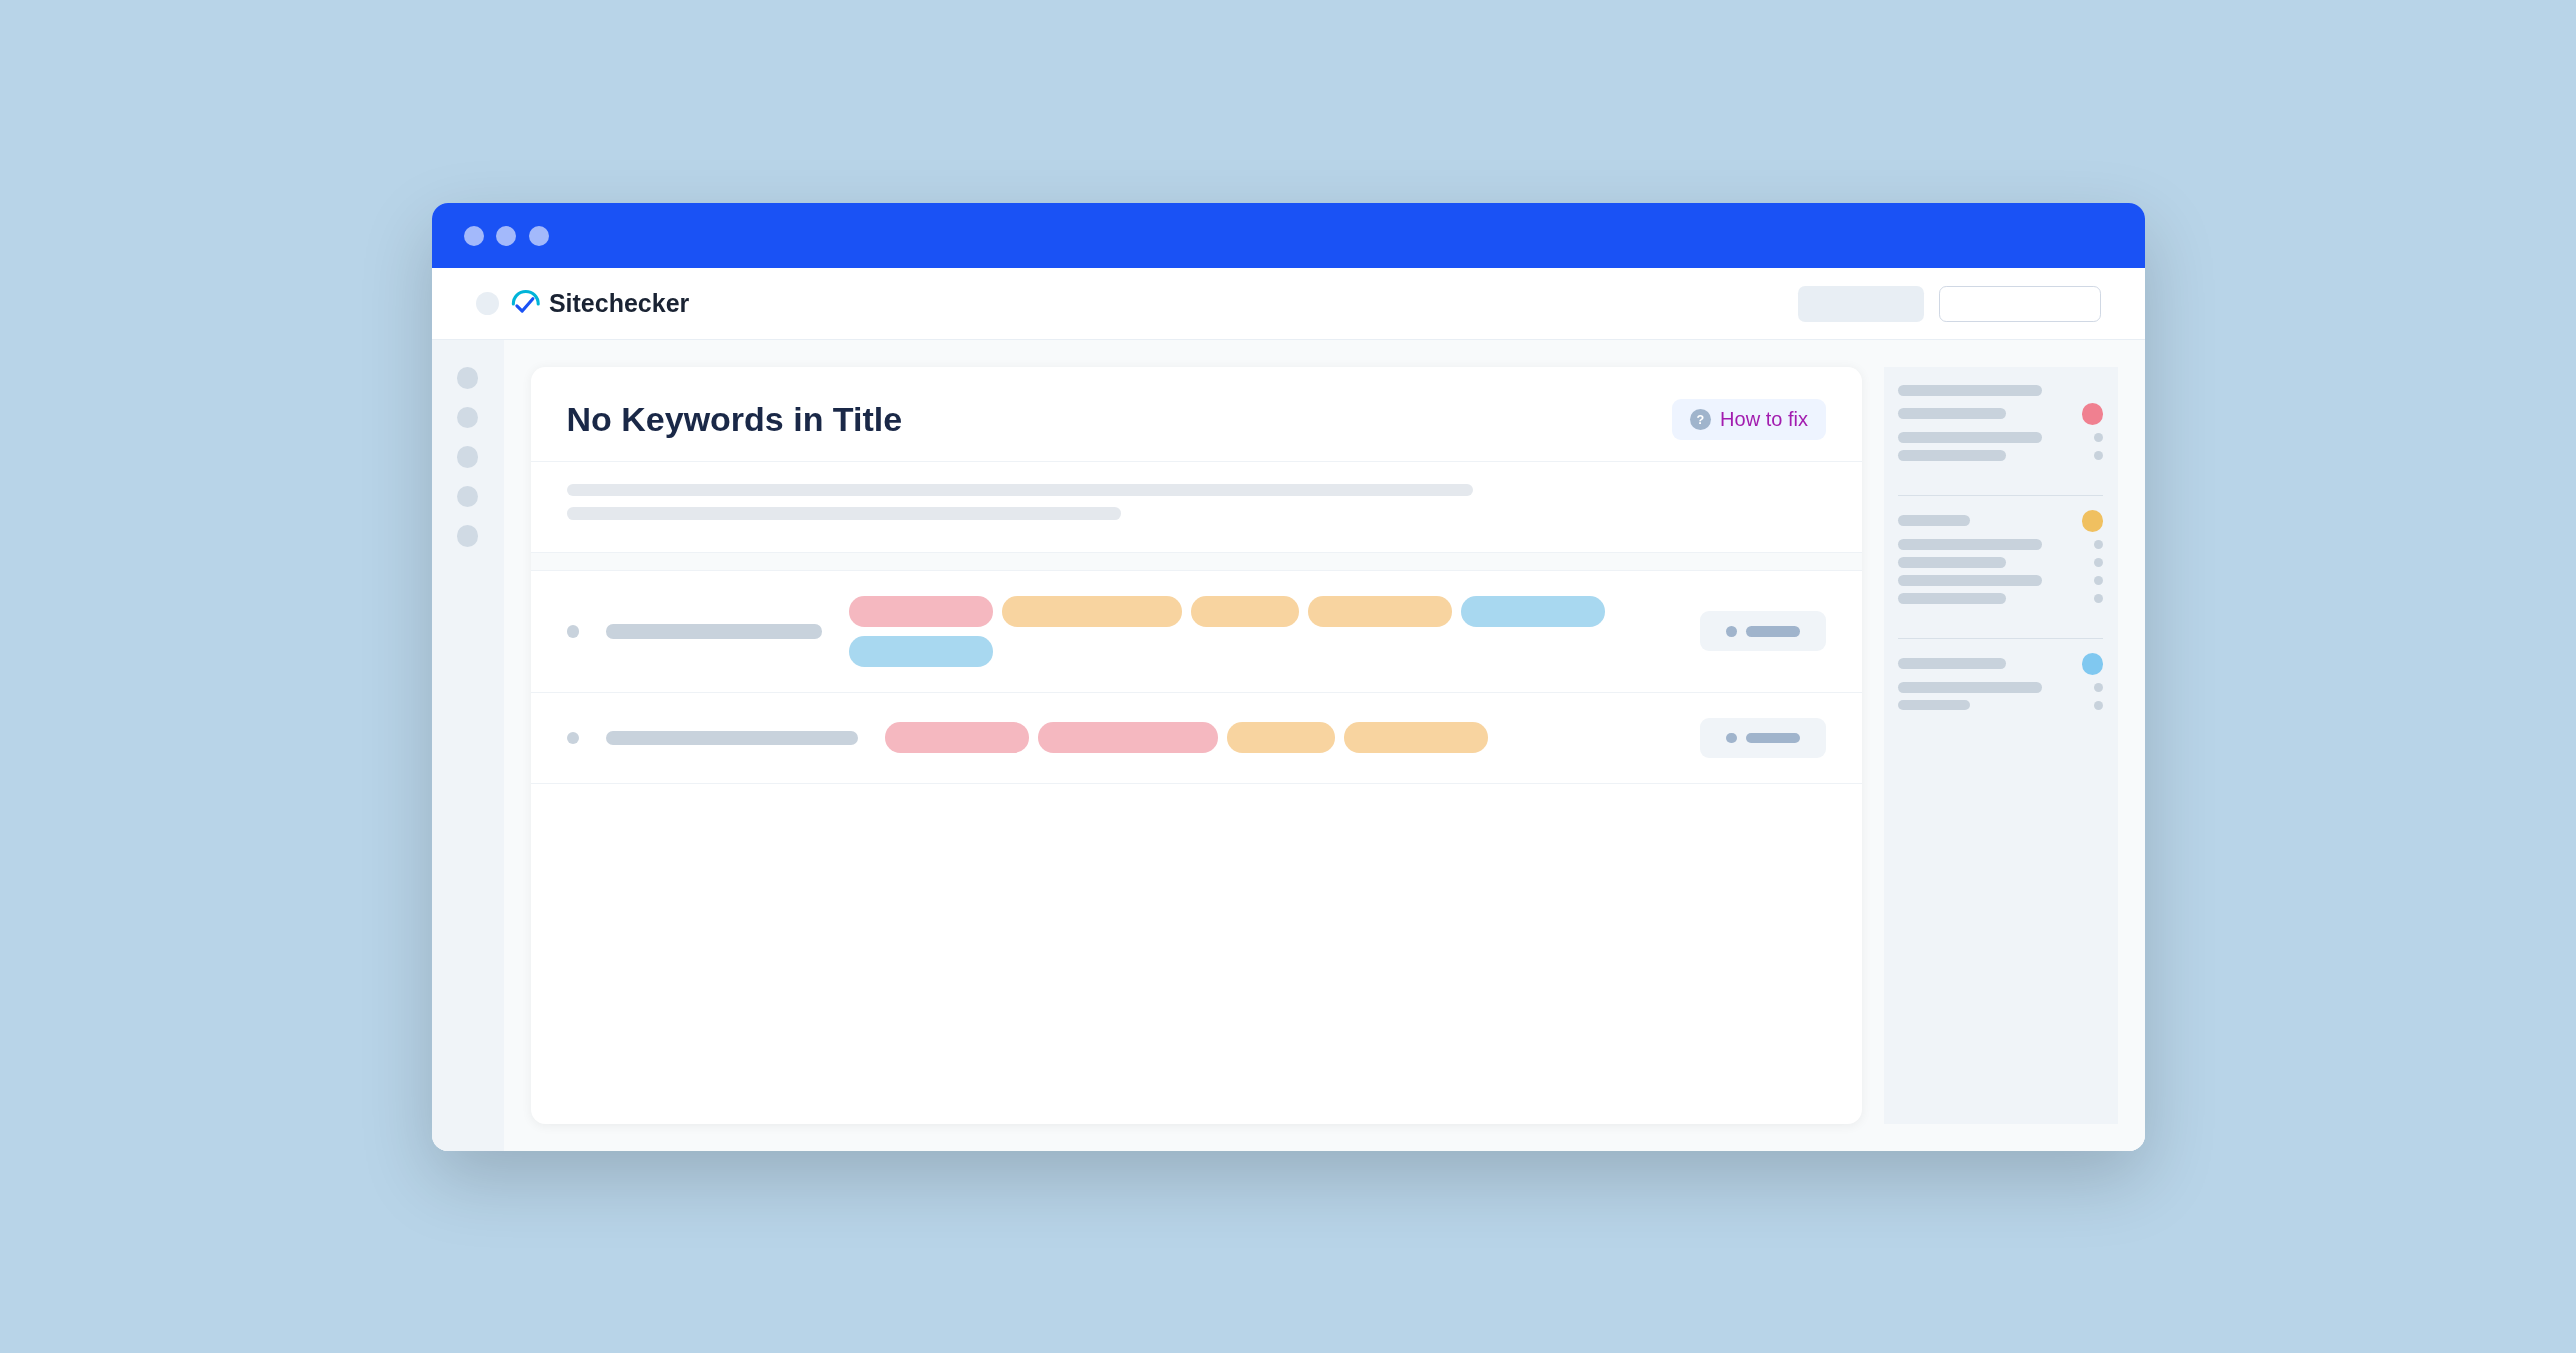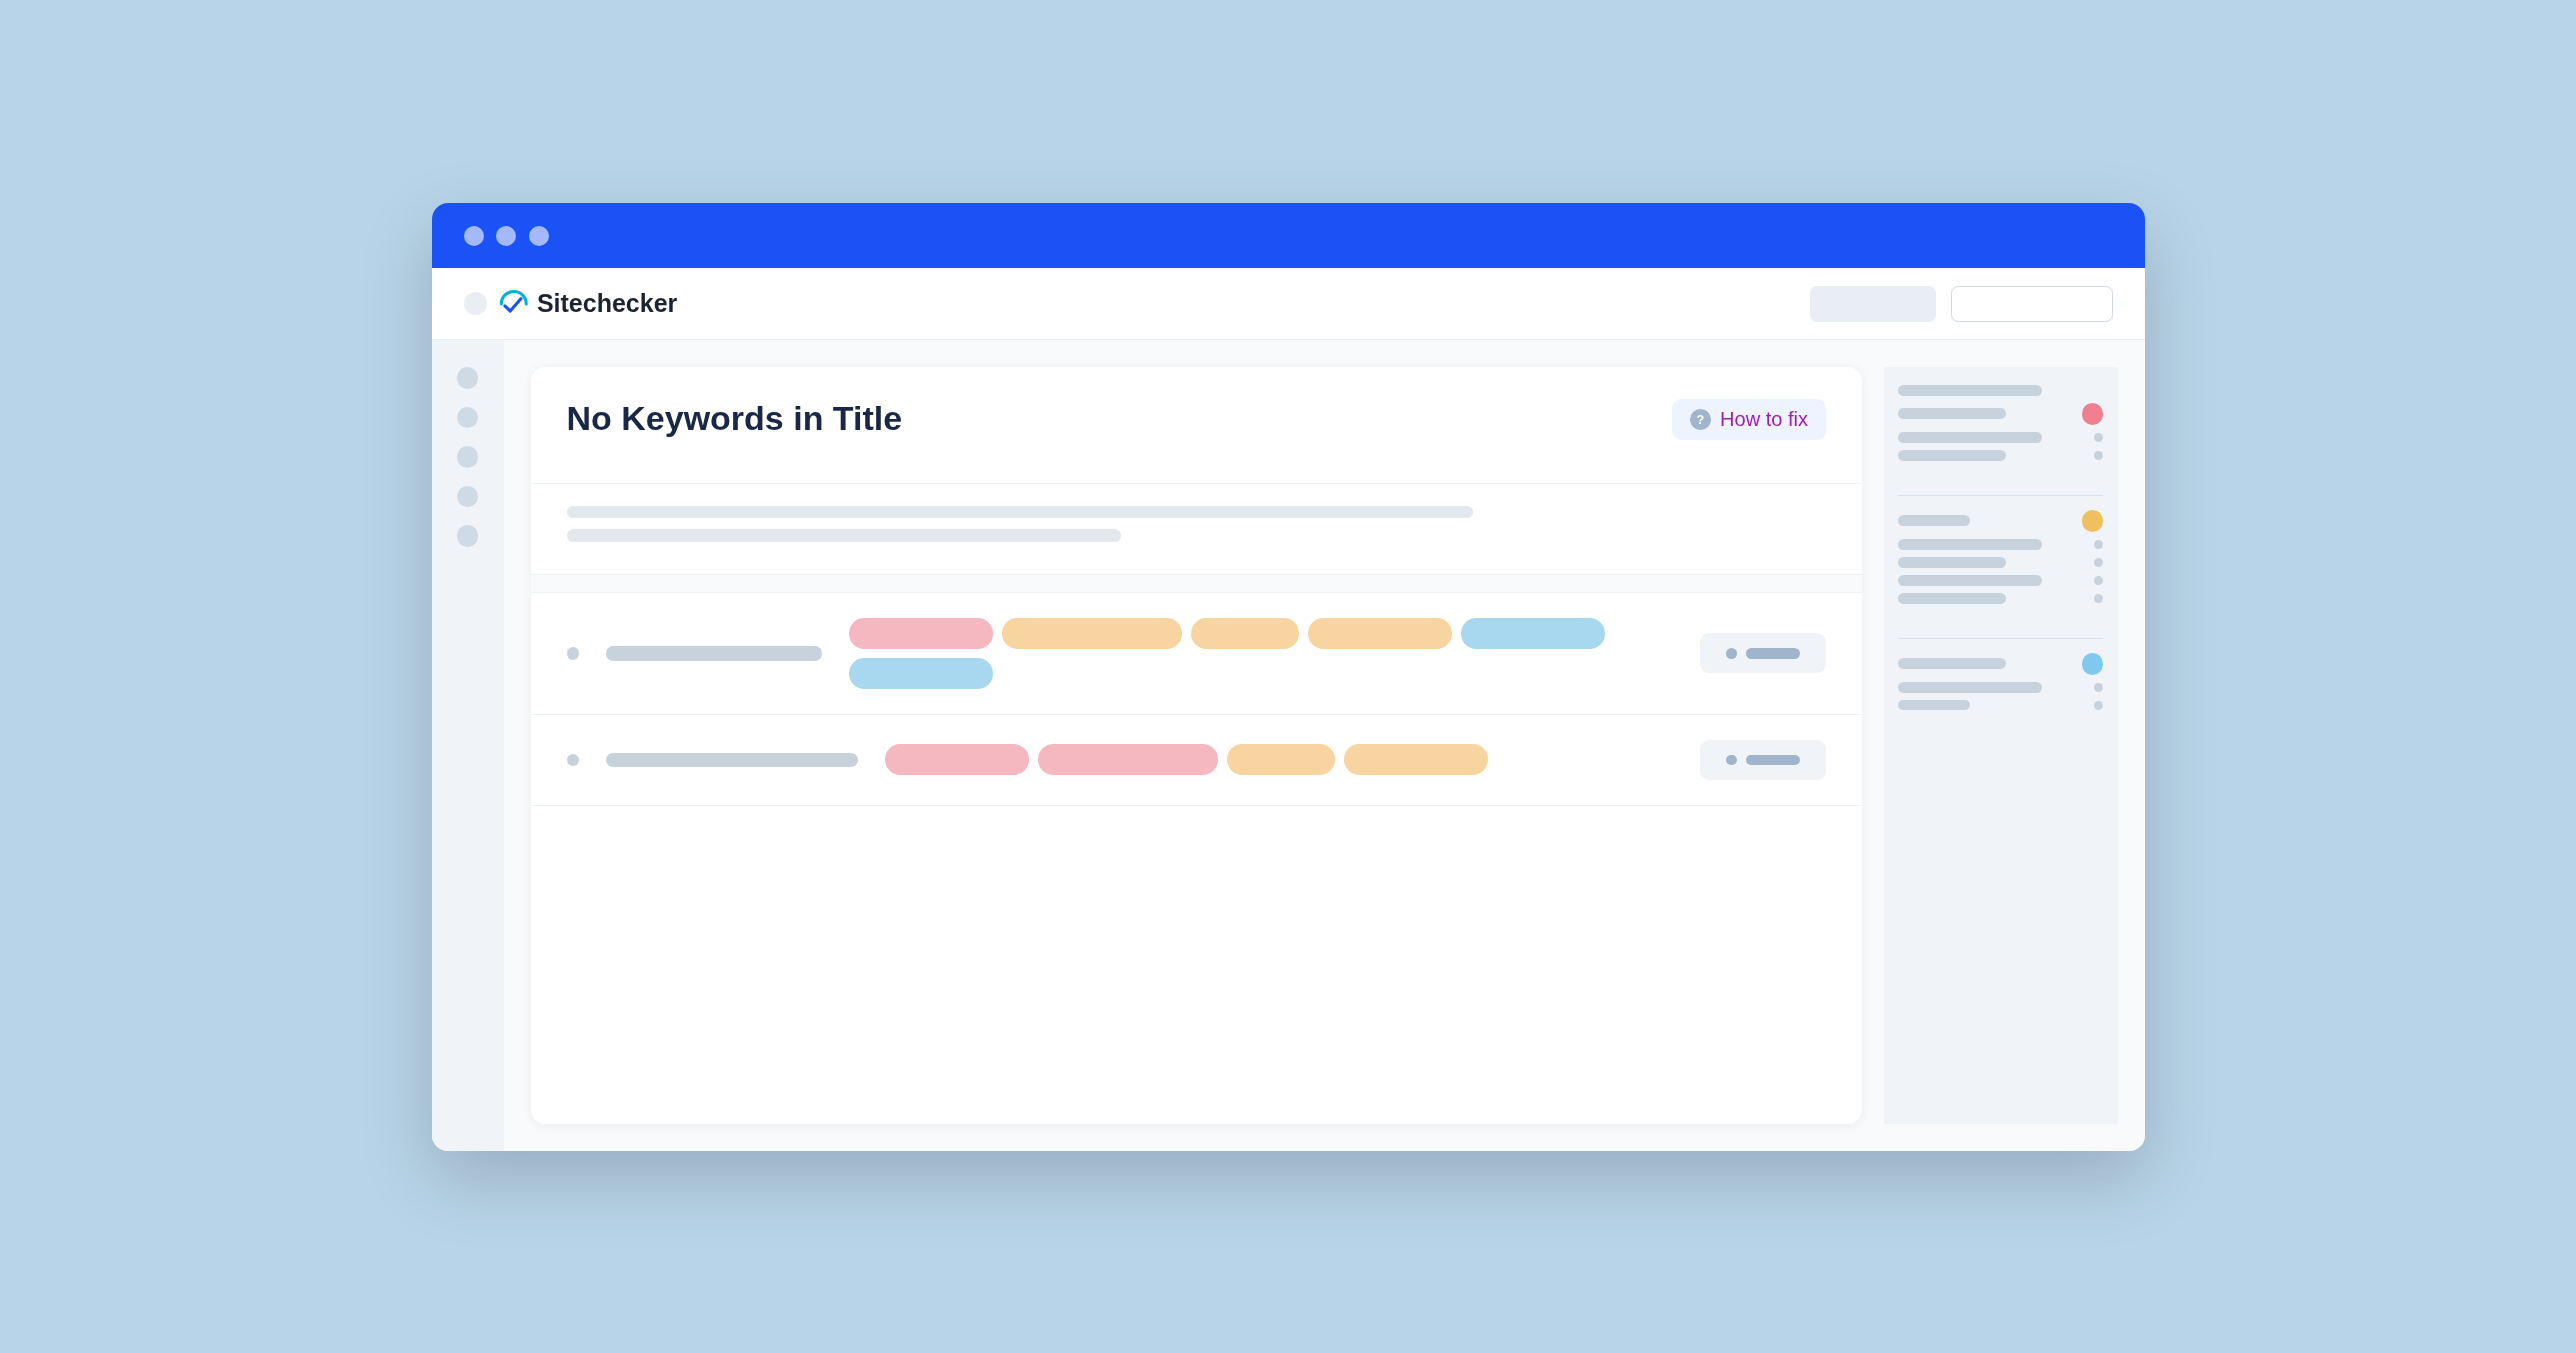--- a/index.html
+++ b/index.html
@@ -36,21 +36,21 @@
       height: 20px;
       border-radius: 50%;
       background: rgba(255,255,255,0.6);
     }
 
     .browser-toolbar {
       background: #ffffff;
       height: 72px;
       display: flex;
       align-items: center;
-      padding: 0 32px;
+      padding: 0 44px;
       border-bottom: 0.9px solid #e8eef4;
       gap: 18px;
     }
 
     .logo-area {
       display: flex;
       align-items: center;
       gap: 9px;
       flex: 1;
     }
@@ -130,24 +130,24 @@
       flex: 1;
       background: #ffffff;
       border-radius: 14.4px;
       padding: 0;
       overflow: hidden;
       box-shadow: 0 1.8px 10.8px rgba(0,0,0,0.06);
     }
 
     
     .card-header {
-      padding: 32px 36px 43px;
+      padding: 32px 36px 21px;
       border-bottom: 0.9px solid #eef2f6;
       display: flex;
-      align-items: flex-start;
+      align-items: center;
       justify-content: space-between;
     }
 
     .card-title {
       font-size: 34px;
       font-weight: 800;
       color: #1a2847;
     }
 
     .how-to-fix-btn {

